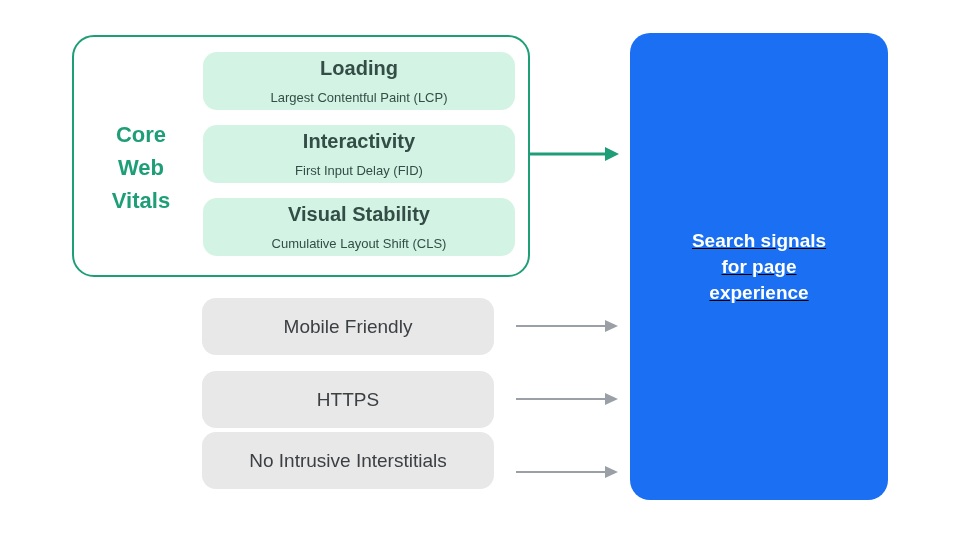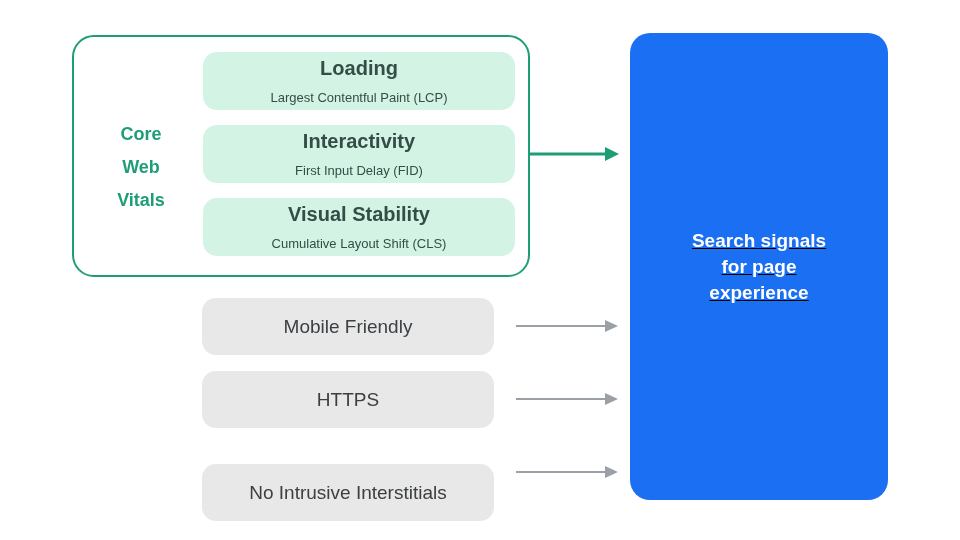--- a/index.html
+++ b/index.html
@@ -7,38 +7,38 @@
     position:relative;width:960px;height:540px;background:#ffffff;overflow:hidden;
     font-family:"Liberation Sans", sans-serif;
   }
   
   .cwv-container{
     position:absolute;left:72px;top:35px;width:458px;height:242px;
     border:2px solid var(--teal);border-radius:22px;box-sizing:border-box;background:#fff;
   }
   .cwv-label{
     position:absolute;left:85px;top:118px;width:112px;
-    text-align:center;font-size:18px;font-weight:bold;line-height:33px;color:var(--teal);
+    text-align:center;font-size:22px;font-weight:bold;line-height:33px;color:var(--teal);
   }
   .cwv-label span{display:block;}
   .pill{
     position:absolute;left:203px;width:312px;height:58px;border-radius:14px;
     display:flex;flex-direction:column;align-items:center;justify-content:center;
     box-sizing:border-box;text-align:center;
   }
   .pill.mint{background:var(--mint);color:var(--ink_green);}
   .pill .title{font-size:20px;font-weight:600;line-height:24px;}
   .pill .subtitle{font-size:13px;font-weight:400;line-height:17px;margin-top:9px;}
   .pill-1{top:52px;} .pill-2{top:125px;} .pill-3{top:198px;}
   
   .pill.gray{
     left:202px;width:292px;height:57px;background:var(--gray_bg);color:var(--gray_text);
   }
   .pill.gray .label{font-size:19px;font-weight:500;}
-  .gray-1{top:298px;} .gray-2{top:371px;} .gray-3{top:464px;}
+  .gray-1{top:298px;} .gray-2{top:371px;} .gray-3{top:432px;}
   
   .arrow{position:absolute;}
   .arrow .shaft{position:absolute;left:0;top:50%;transform:translateY(-50%);height:2px;}
   .arrow .head{
     position:absolute;right:0;top:50%;transform:translateY(-50%);
     width:0;height:0;border-top:6px solid transparent;border-bottom:6px solid transparent;
   }
   .arrow.green{left:530px;top:147px;width:89px;height:14px;}
   .arrow.green .shaft{width:78px;height:3px;background:var(--teal);}
   .arrow.green .head{border-left:14px solid var(--teal);border-top-width:7px;border-bottom-width:7px;}

